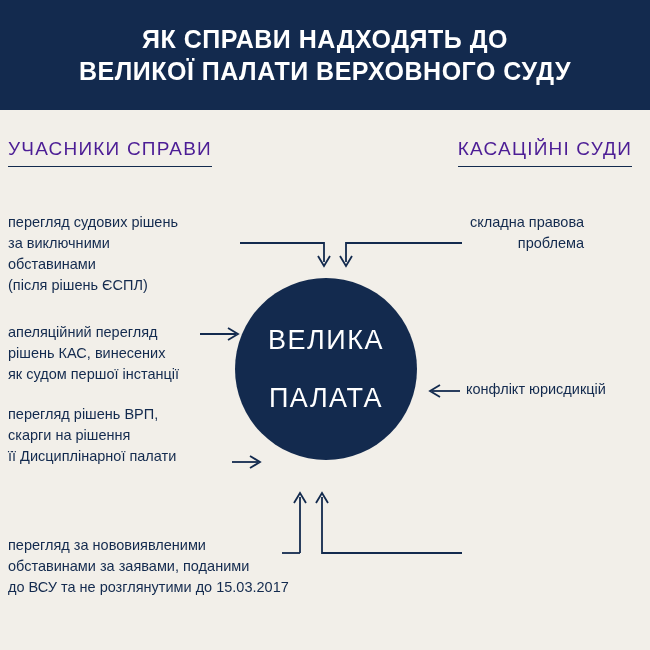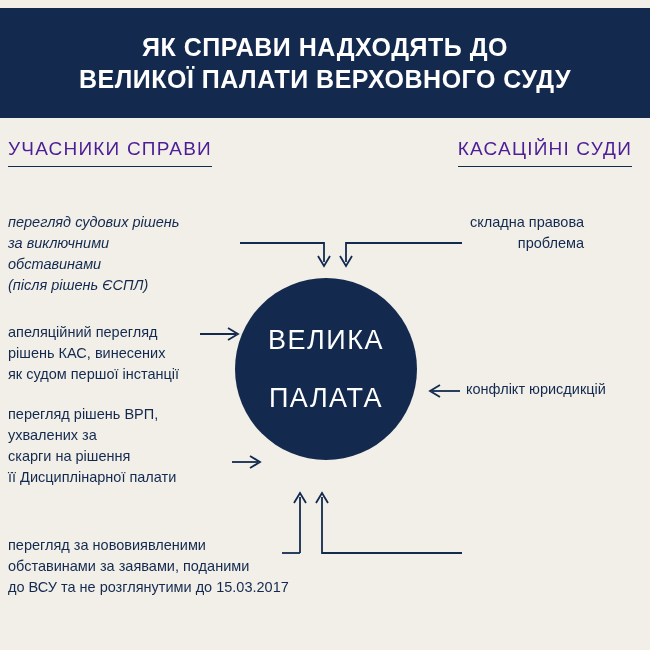--- a/index.html
+++ b/index.html
@@ -18,21 +18,21 @@
     position: relative;
     width: 650px;
     height: 650px;
     background: #f2efe9;
   }
 
   
   .header {
     position: absolute;
     left: 0;
-    top: 8px;
+    top: 0;
     width: 650px;
     height: 110px;
     background: #132a4e;
     display: flex;
     flex-direction: column;
     align-items: center;
     justify-content: center;
   }
   .header-line {
     color: #ffffff;
@@ -84,21 +84,21 @@
   
   .block {
     position: absolute;
     font-size: 14.5px;
     line-height: 21px;
     color: #132a4e;
   }
   .block div { white-space: nowrap; }
   .block.right { text-align: right; }
 
-  #block-l1 { left: 8px;  top: 212px; font-style: italic; }
+  #block-l1 { left: 8px;  top: 212px; }
   #block-l2 { left: 8px;  top: 322px; }
   #block-l3 { left: 8px;  top: 404px; }
   #block-l4 { left: 8px;  top: 535px; }
 
   #block-r1 { left: 470px; top: 212px; }
   #block-r2 { left: 466px; top: 379px; }
   #block-r3 { left: 470px; top: 535px; }
 
   
   .arrows {
@@ -136,21 +136,20 @@
   </div>
 
   <div class="block" id="block-l2">
     <div>апеляційний перегляд</div>
     <div>рішень КАС, винесених</div>
     <div>як судом першої інстанції</div>
   </div>
 
   <div class="block" id="block-l3">
     <div>перегляд рішень ВРП,</div>
-    <div>ухвалених за</div>
     <div>скарги на рішення</div>
     <div>її Дисциплінарної палати</div>
   </div>
 
   <div class="block" id="block-l4">
     <div>перегляд за нововиявленими</div>
     <div>обставинами за заявами, поданими</div>
     <div>до ВСУ та не розглянутими до 15.03.2017</div>
   </div>
 

